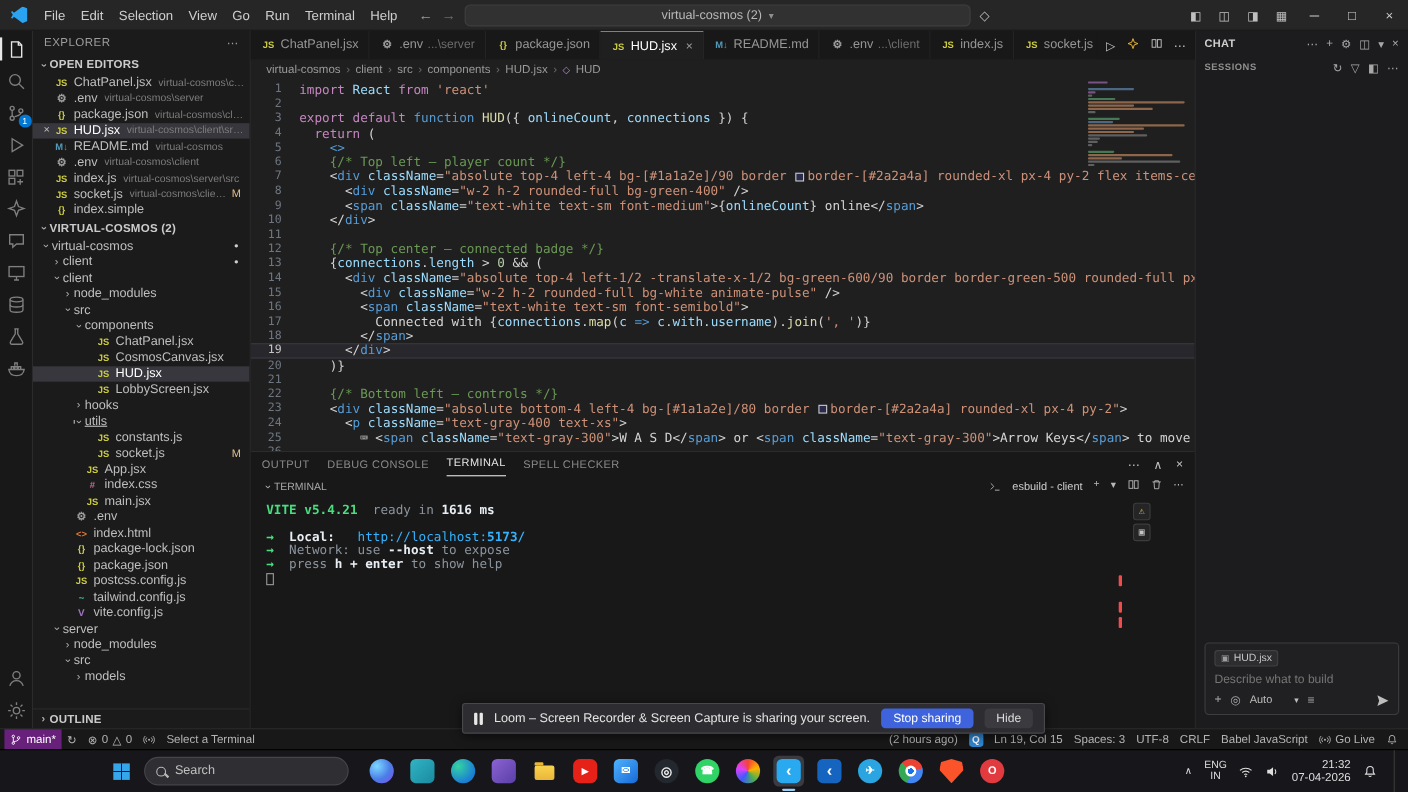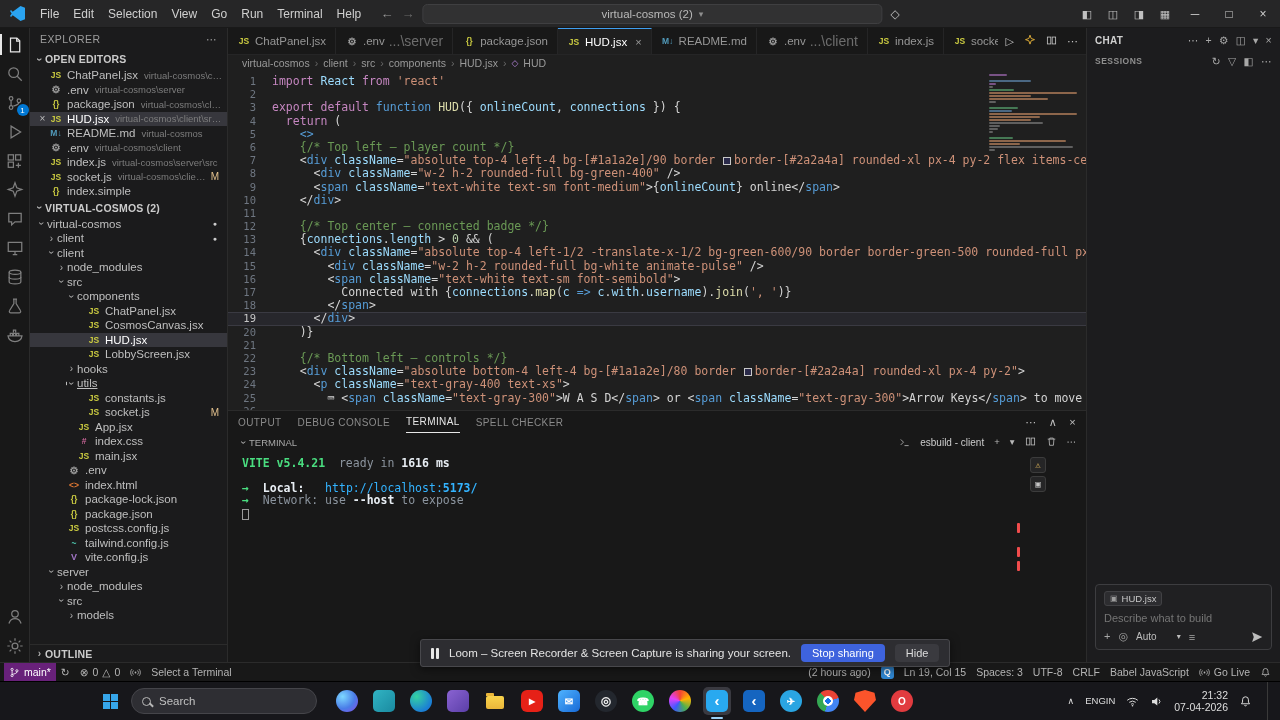--- a/index.html
+++ b/index.html
@@ -51,21 +51,21 @@
   .badge-m{color:#e2c08d;margin-left:auto;font-size:10px;padding-right:4px}
   .wdot{margin-left:auto;color:#cdcdcd;font-size:7px;padding-right:6px}
   .treewrap{flex:1;overflow:hidden;display:flex;flex-direction:column}
   .outline-h{border-top:1px solid #2b2b2b;margin-top:auto}
 
   
   .editor{flex:1;display:flex;flex-direction:column;background:#1f1f1f;min-width:0}
   .tabs{height:27px;background:#181818;display:flex;position:relative;overflow:hidden;flex:none;border-bottom:1px solid #252526}
   .tab{display:flex;align-items:center;padding:0 9px;background:#181818;color:#969696;border-right:1px solid #252526;font-size:11.5px;white-space:nowrap;flex:none}
   .tab.active{background:#1f1f1f;color:#fff;border-top:1px solid #3f9ef0}
-  .tab .hint{color:#6d6d6d;font-size:14px;margin-left:4px}
+  .tab .hint{color:#6d6d6d;font-size:11px;margin-left:4px}
   .tab .m{color:#e2c08d;margin-left:6px;font-size:10px}
   .tab .x{margin-left:8px;color:#9a9a9a;font-size:11px}
   .etools{position:absolute;right:0;top:0;bottom:0;background:#181818;display:flex;align-items:center;padding:0 8px;gap:10px;color:#c5c5c5;font-size:11px}
   .etools svg{width:12px;height:12px;stroke:currentColor;fill:none;stroke-width:1.2}
   .sparkle{color:#e8b339}
   .breadcrumb{height:16px;display:flex;align-items:center;padding-left:14px;color:#9a9a9a;font-size:10.5px;gap:5px;flex:none}
   .bc-sep{color:#686868}
   .bc-sym{color:#b180d7;font-size:9px}
 
   
@@ -160,21 +160,21 @@
   .a-vscode{background:#29a9f0}
   .a-vscode-insiders{background:#1565c0}
   .a-telegram{background:#2aa5e2;border-radius:50%}
   .a-chrome{background:conic-gradient(from -45deg,#ea4335 0 120deg,#4285f4 0 240deg,#34a853 0 360deg);border-radius:50%}
   .g-chrome{width:10px;height:10px;border-radius:50%;background:radial-gradient(circle,#1a73e8 0 2.6px,#fff 2.6px)}
   .a-brave{background:#fb542b;clip-path:polygon(50% 0,93% 12%,100% 45%,50% 100%,0 45%,7% 12%)}
   .a-opera{background:#e13b3f;border-radius:50%}
   .vsg{font-size:15px;font-weight:bold;transform:translateY(-1px)}
   .tb-right{margin-left:auto;display:flex;align-items:center;gap:11px;padding-right:10px;color:#dedede;font-size:10.5px}
   .tb-right svg{width:13px;height:13px;stroke:currentColor;fill:none;stroke-width:1.2}
-  .lang{display:flex;flex-direction:row;align-items:center;font-size:9.5px;line-height:10px}
+  .lang{display:flex;flex-direction:column;align-items:center;font-size:9.5px;line-height:10px}
   .clock{display:flex;flex-direction:column;align-items:flex-end;font-size:10.5px;line-height:12.5px}
   .edge-sliver{width:3px;height:39px;border-left:1px solid #3a3a3a;margin-left:4px}
 </style>
 </head>
 <body>
 
 <div id="root">
 
   <div class="titlebar">
     <div class="vsc-logo"></div>
@@ -675,20 +675,21 @@
                 <span>⋯</span>
               </span>
           </div>
         </div>
         <div class="term-body">
           <div id="tlines">
               <div class="tl"><span class="t-g">VITE v5.4.21</span><span class="t-d">  ready in </span><span class="t-b">1616 ms</span></div>
               <div class="tl"></div>
               <div class="tl"><span class="t-g">→</span><span class="t-b">  Local:</span><span class="t-p">   </span><span class="t-c">http://localhost:</span><span class="t-cb">5173/</span></div>
               <div class="tl"><span class="t-g">→</span><span class="t-d">  Network: use </span><span class="t-b">--host</span><span class="t-d"> to expose</span></div>
+              <div class="tl"><span class="t-g">→</span><span class="t-d">  press </span><span class="t-b">h + enter</span><span class="t-d"> to show help</span></div>
             </div>
           <div class="term-cursor"></div>
           <div class="term-deco">
             <div class="tdeco warn">⚠</div>
             <div class="tdeco win">▣</div>
           </div>
           <div class="smark" style="top:72px"></div>
           <div class="smark" style="top:96px"></div>
           <div class="smark" style="top:110px"></div>
         </div>

